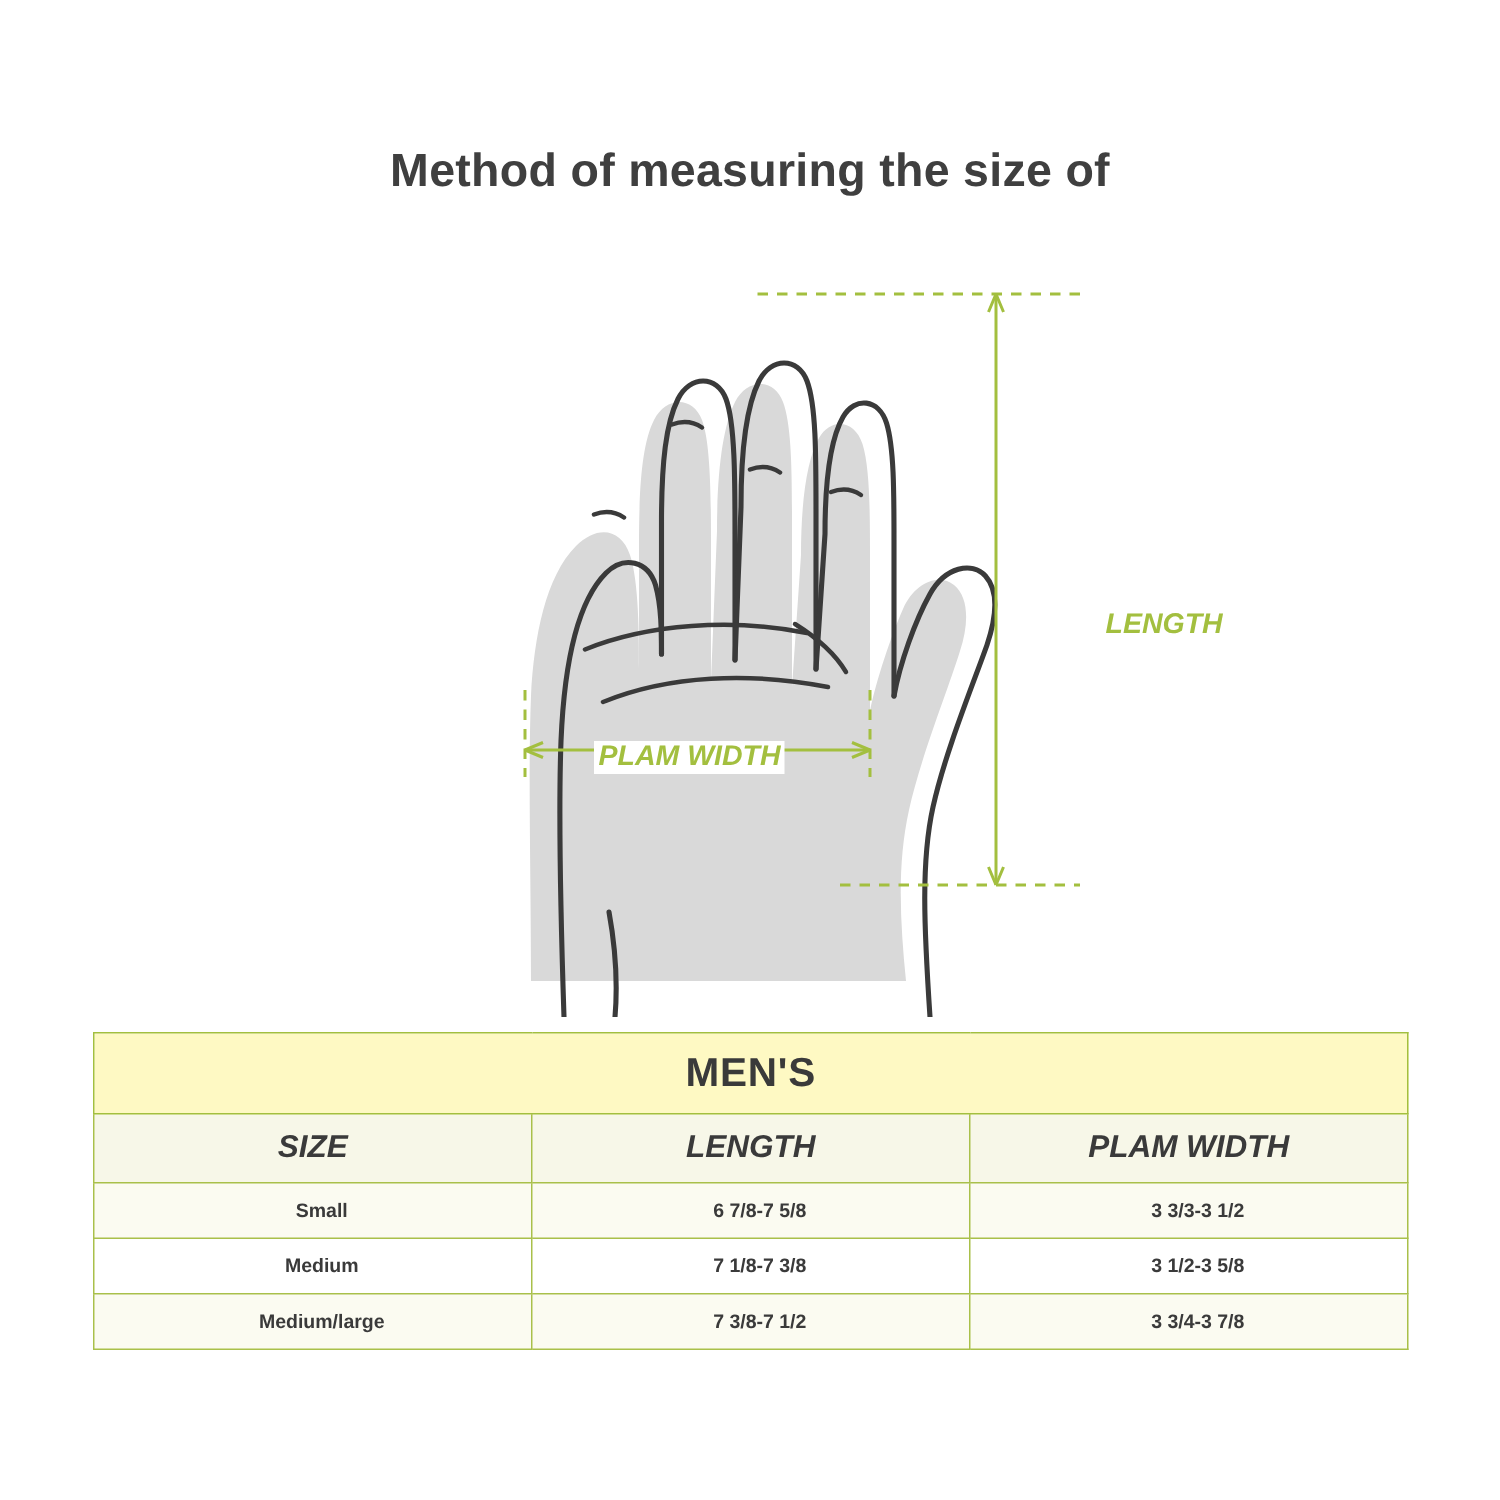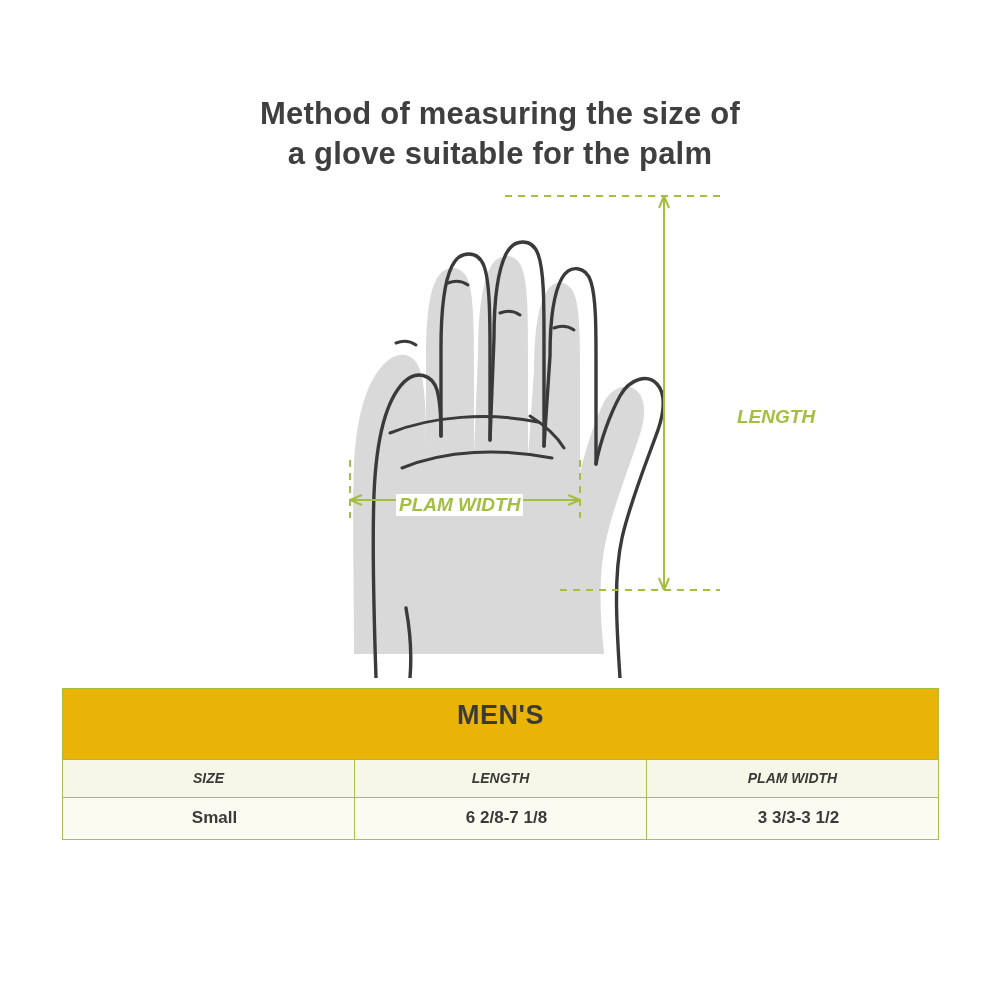--- a/index.html
+++ b/index.html
@@ -60,51 +60,50 @@
     table-layout: fixed;
   }
   table.size-table th,
   table.size-table td {
     border: 1px solid #a9c04a;
     text-align: center;
     font-weight: bold;
     color: #3a3a3a;
   }
   .tbl-title {
-    background: #eab308;
+    background: #fef9c3;
     color: #ffffff;
     font-size: 27px;
     letter-spacing: 0.5px;
-    padding: 11px 0 28px 0;
+    padding: 11px 0 11px 0;
     border: 1px solid #a3bf3f !important;
   }
   .hdr-row td {
     background: #f7f7e8;
-    font-size: 14px;
+    font-size: 21px;
     padding: 10px 0 11px 0;
     font-style: italic;
   }
   .data-row td {
     background: #fbfbf1;
-    font-size: 17px;
+    font-size: 13px;
     padding: 10px 0 11px 12px;
   }
   .data-row td.alt { background: #ffffff; }
   .col-1 { width: 292px; }
   .col-2 { width: 292px; }
   .col-3 { width: 292px; }
 </style>
 </head>
 <body>
 
 <div class="page">
 
   <div class="title">
     <span class="line">Method of measuring the size of</span>
-    <span class="line">a glove suitable for the palm</span>
   </div>
 
   <div class="diagram">
     <svg width="880" height="500" viewBox="0 0 880 500" xmlns="http://www.w3.org/2000/svg">
 
       <g transform="translate(-6,6)">
         <path fill="#d9d9d9" stroke="none" d="M300 470
              C300 400 298 330 300 280
              C302 240 310 200 330 180
              C344 166 360 168 366 186
@@ -218,20 +217,30 @@
         <tr>
           <td class="tbl-title" colspan="3">MEN'S</td>
         </tr>
         <tr class="hdr-row">
           <td>SIZE</td>
           <td>LENGTH</td>
           <td>PLAM WIDTH</td>
         </tr>
         <tr class="data-row">
           <td>Small</td>
-          <td>6 2/8-7 1/8</td>
+          <td>6 7/8-7 5/8</td>
           <td>3 3/3-3 1/2</td>
+        </tr>
+        <tr class="data-row">
+          <td class="alt">Medium</td>
+          <td class="alt">7 1/8-7 3/8</td>
+          <td class="alt">3 1/2-3 5/8</td>
+        </tr>
+        <tr class="data-row">
+          <td>Medium/large</td>
+          <td>7 3/8-7 1/2</td>
+          <td>3 3/4-3 7/8</td>
         </tr>
       </tbody>
     </table>
   </div>
 
 </div>
 
 </body></html>

